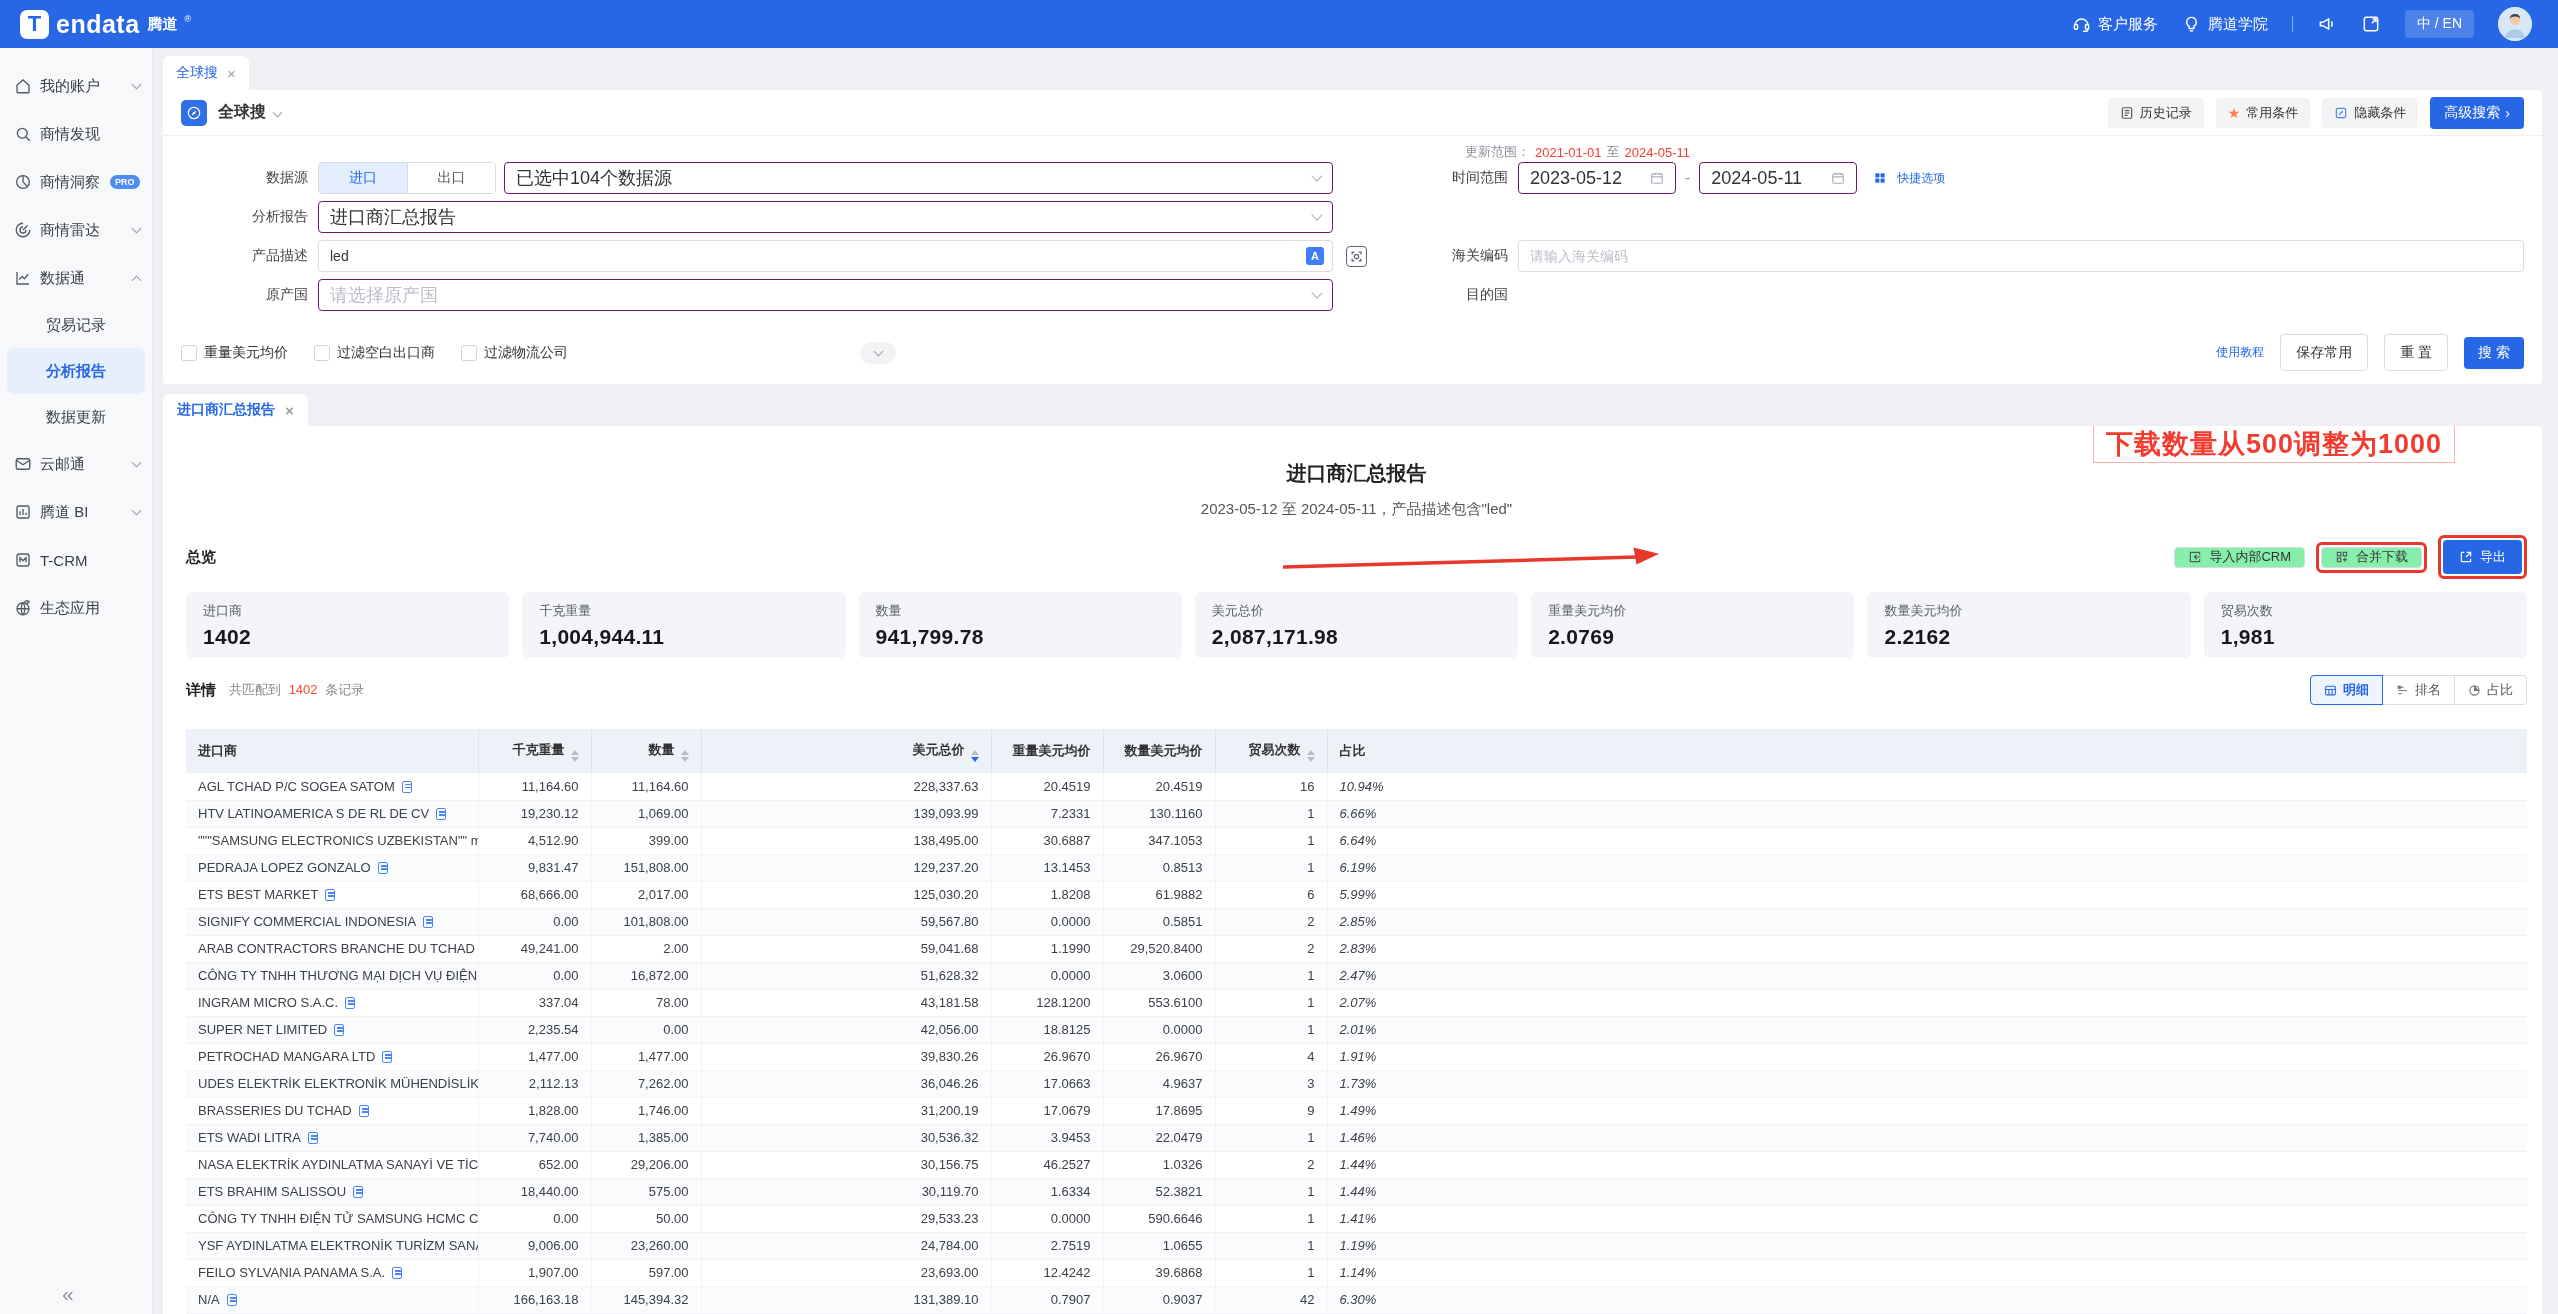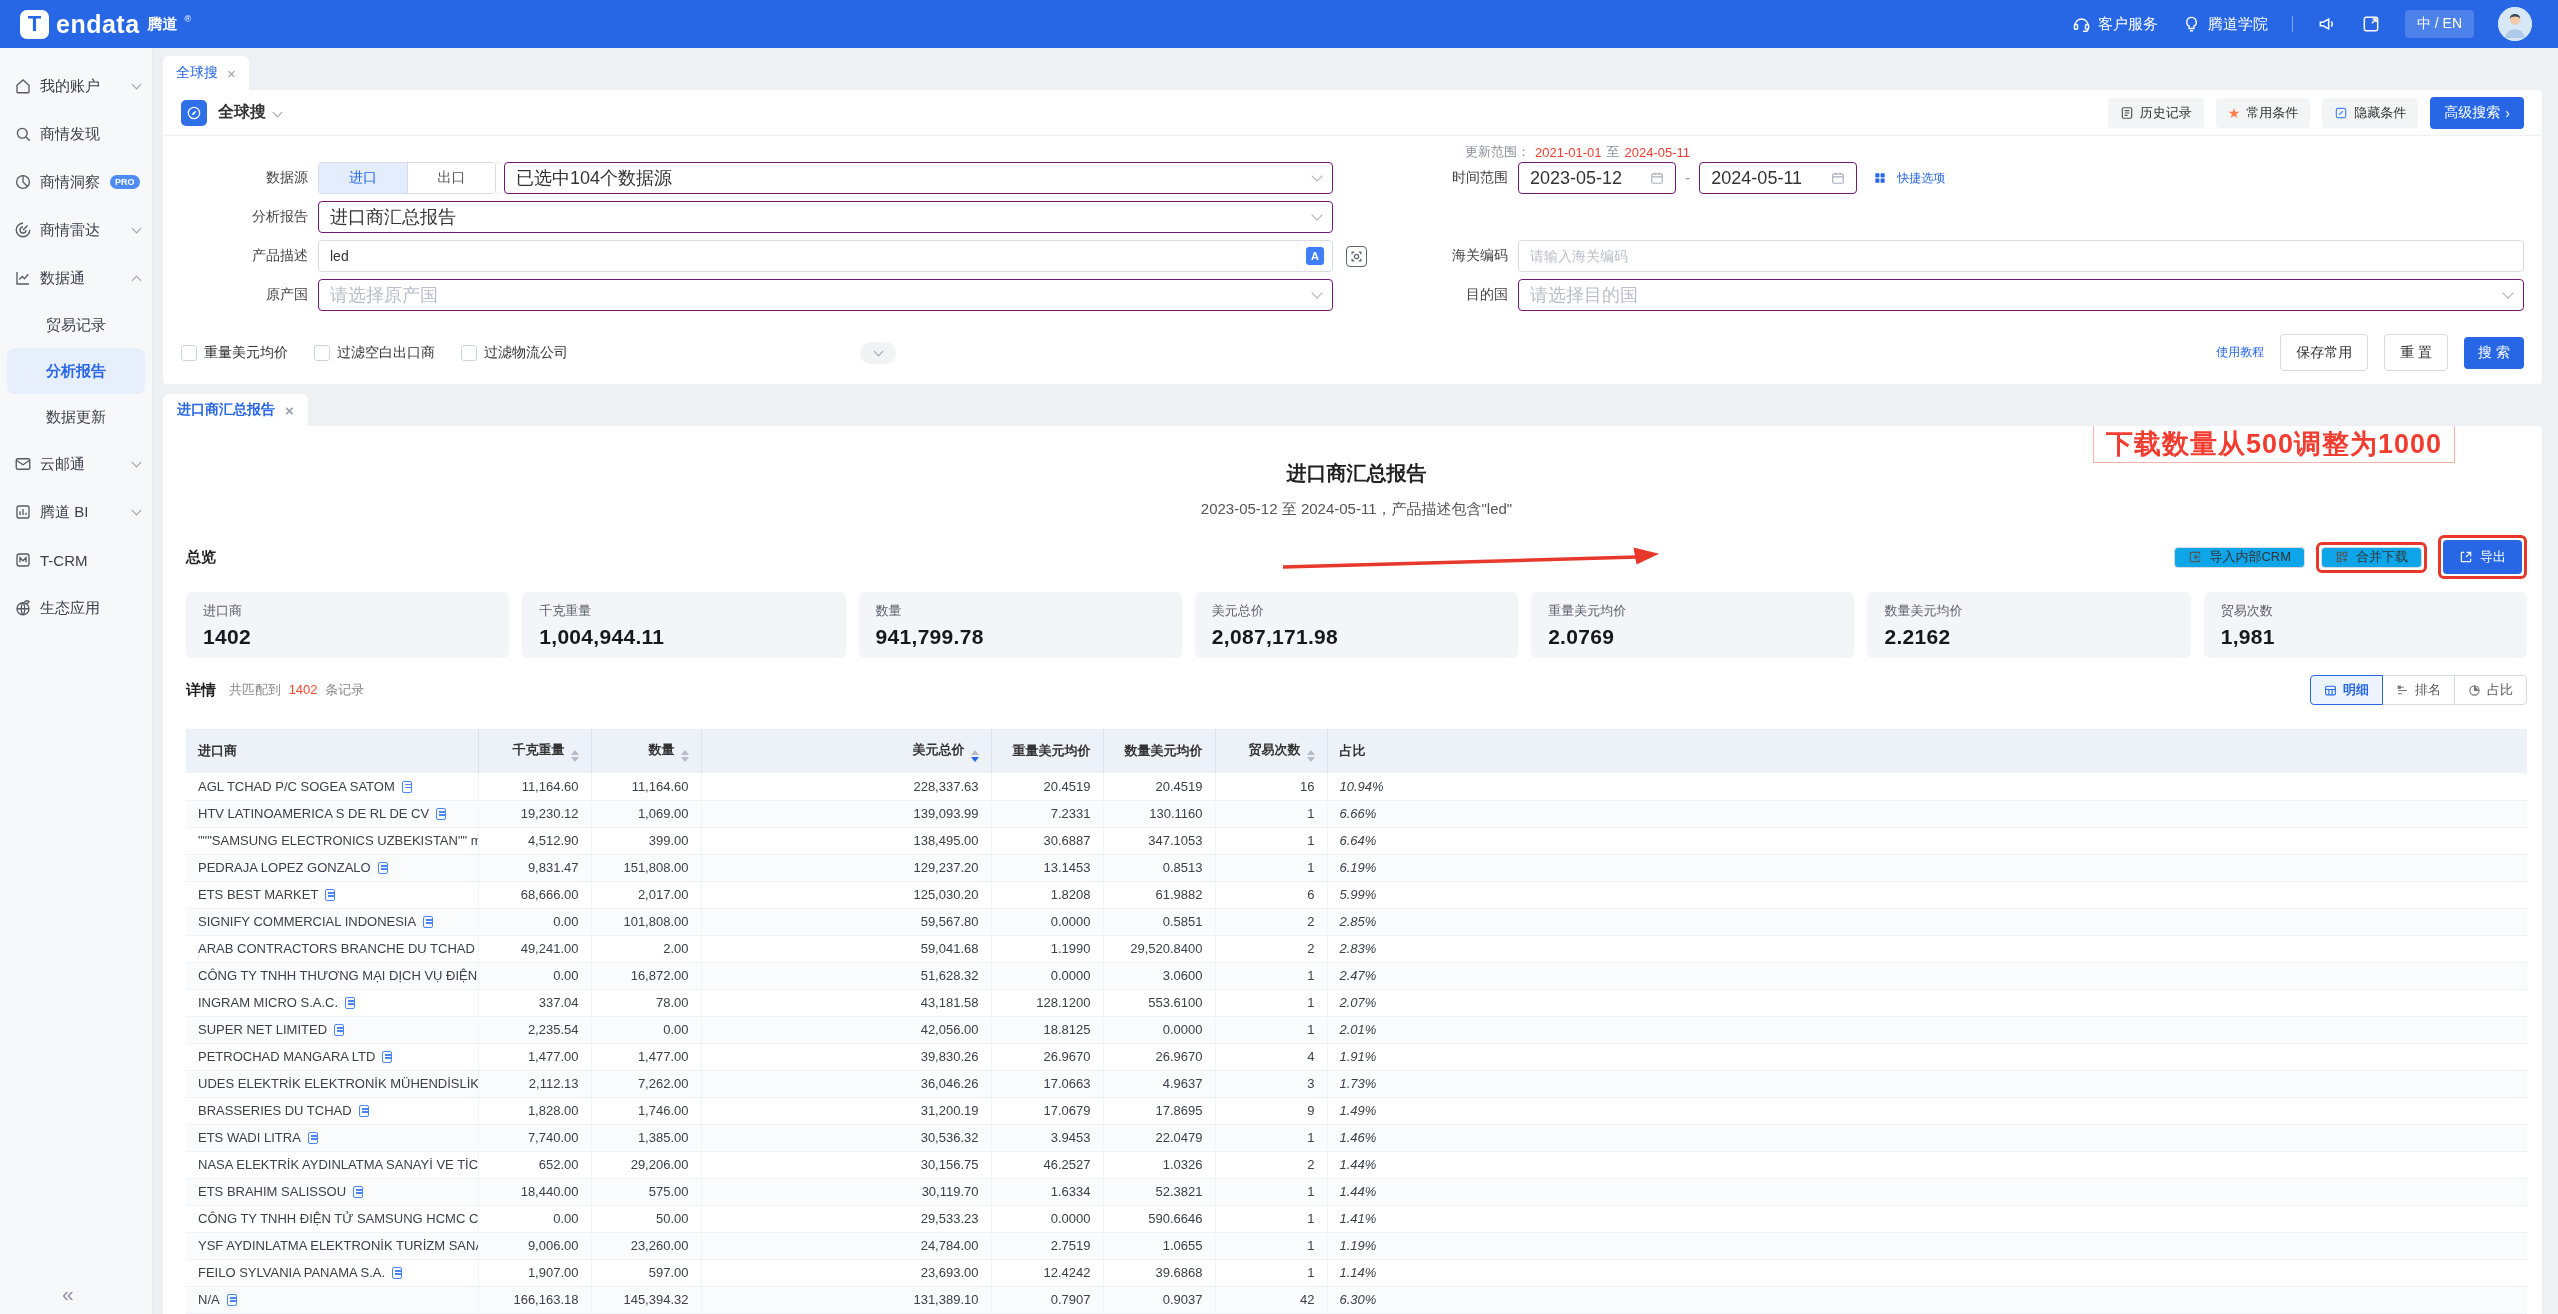--- a/index.html
+++ b/index.html
@@ -81,21 +81,21 @@
   
   .report-tab { margin-top:10px; display:inline-flex; height:32px; background:#fff; border-radius:6px 6px 0 0; align-items:center; gap:10px; padding:0 14px; font-size:14px; color:#2767e6; font-weight:bold; cursor:pointer; }
   .report-panel { position:relative; height:920px; overflow:hidden; border-radius:0 4px 4px 4px; padding:0 15px 0 23px; }
   .annotation { position:absolute; top:-1px; right:87px; height:38px; border:1px solid #f8b0aa; display:flex; align-items:center; padding:0 12px; color:#f23c30; font-size:27px; font-weight:bold; letter-spacing:1px; }
   .arrow-svg { position:absolute; left:1112px; top:120px; }
   .report-title { text-align:center; padding-top:34px; font-size:20px; font-weight:bold; color:#222; }
   .report-sub { text-align:center; margin-top:13px; font-size:15px; color:#555; }
   .overview-row { margin-top:16px; display:flex; align-items:center; }
   .sec-title { font-size:15px; font-weight:bold; color:#222; }
   .red-wrap { border:3px solid #e8372b; border-radius:6px; padding:2px; margin-left:11px; }
-  .act-btn { background:#0ea5e9; border:1px solid #d8dbe2; border-radius:4px; height:21px; display:flex; align-items:center; gap:7px; padding:0 13px; font-size:13px; color:#333; cursor:pointer; font-family:inherit; }
+  .act-btn { background:#86efac; border:1px solid #d8dbe2; border-radius:4px; height:21px; display:flex; align-items:center; gap:7px; padding:0 13px; font-size:13px; color:#333; cursor:pointer; font-family:inherit; }
   .act-primary { background:#2767e6; border:none; color:#fff; height:34px; border-radius:4px; display:flex; align-items:center; gap:7px; padding:0 16px; font-size:13px; cursor:pointer; font-family:inherit; }
   .overview-actions { margin-left:auto; display:flex; align-items:center; }
   .stats-row { margin-top:13px; display:flex; gap:13px; }
   .stat-card { flex:1; height:66px; background:#f4f5f8; border-radius:6px; padding:10px 17px; }
   .stat-label { font-size:13px; color:#5a5f6a; }
   .stat-value { font-size:21px; font-weight:bold; color:#16181d; margin-top:5px; letter-spacing:.3px; }
   .detail-row { margin-top:17px; display:flex; align-items:center; }
   .match-text { margin-left:13px; font-size:13px; color:#888; }
   .match-count { color:#f0492f; margin:0 4px; }
   .toggle-group { margin-left:auto; display:flex; }
@@ -409,26 +409,20 @@
 
         <div class="frow">
           <span class="flabel">原产国</span>
           <div class="lfield">
             <div class="select">
               <span class="placeholder">请选择原产国</span>
               <span class="sel-chev"></span>
             </div>
           </div>
           <span class="flabel-r">目的国</span>
-          <div class="rfield">
-            <div class="select">
-              <span class="placeholder">请选择目的国</span>
-              <span class="sel-chev"></span>
-            </div>
-          </div>
         </div>
       </div>
 
       <div class="filter-footer">
         <div class="cbx-group">
 
             <label class="cbx">
               <span class="cbx-box"></span>
               <span>重量美元均价</span>
             </label>

